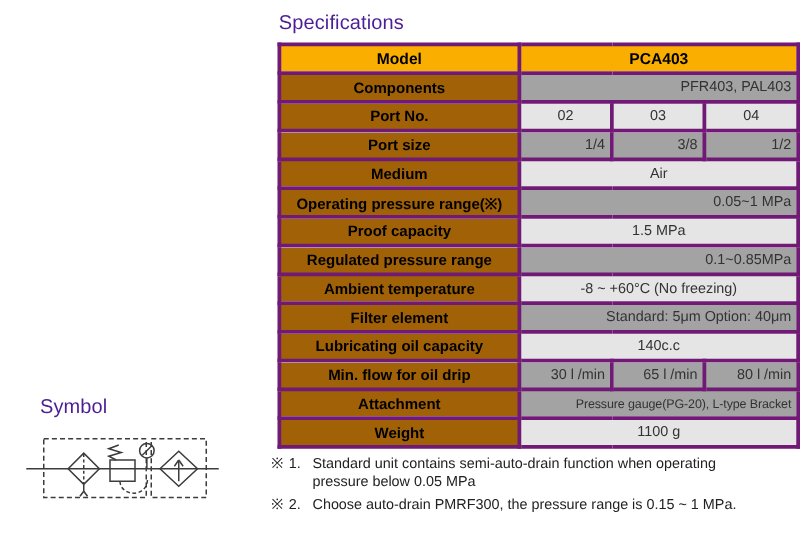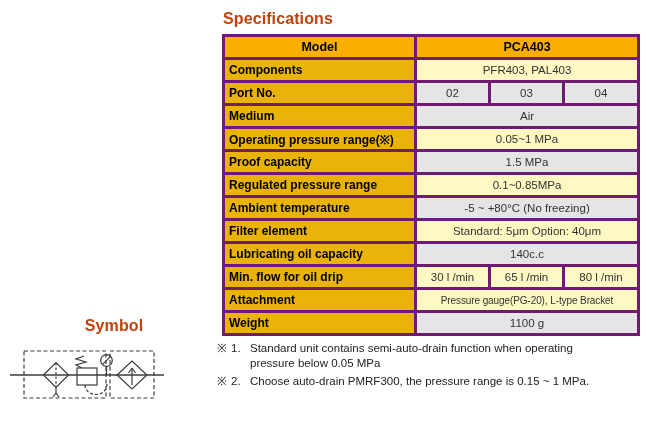--- a/index.html
+++ b/index.html
@@ -3,54 +3,54 @@
 <meta charset="utf-8">
 <style>
   html,body{margin:0;padding:0;}
   body{
     width:646px;height:433px;position:relative;background:#ffffff;
     font-family:"Liberation Sans",sans-serif;overflow:hidden;
   }
   
   .spec{position:absolute;left:222px;top:10px;width:420px;}
   .sec-title{
-    margin:0 0 6px 1px;font-size:16px;font-weight:bold;color:#c2410c;
+    margin:0 0 6px 1px;font-size:16px;font-weight:normal;color:#4c1d95;
     letter-spacing:0.1px;
   }
   table.spec-table{
     border-collapse:collapse;table-layout:fixed;width:415px;
     border:2px solid #3d3d3d;
   }
   .spec-table col.c0{width:192px;}
   .spec-table col.c1{width:74px;}
   .spec-table col.c2{width:74px;}
   .spec-table col.c3{width:75px;}
   .spec-table td,.spec-table th{
     border:3px solid #701a75;height:20px;padding:0 4px;
     font-size:11.5px;color:#333;text-align:center;vertical-align:middle;
     white-space:nowrap;overflow:hidden;
   }
   .spec-table td.lbl{
-    text-align:left;font-weight:bold;color:#000;background:#eab308;
+    text-align:center;font-weight:bold;color:#000;background:#a16207;
     font-size:12px;
   }
   .spec-table tr.hdr th{
     background:#F9AE00;color:#000;font-weight:bold;font-size:12.5px;
   }
-  td.val{background:#fef9c3;}
+  td.val{background:#a3a3a3;text-align:right;}
   td.vs{background:#e5e5e5;}
   td.small{font-size:10px;letter-spacing:-0.1px;}
   
   .notes{margin-top:5px;margin-left:-5px;width:386px;font-size:11.5px;color:#222;line-height:1.28;}
   .note{display:flex;margin-bottom:4px;}
   .note .mark{width:14px;flex:0 0 14px;}
   .note .num{width:19px;flex:0 0 19px;}
   .note .ntext{flex:1;}
   
-  .symbol{position:absolute;left:7px;top:317px;width:200px;text-align:center;}
+  .symbol{position:absolute;left:18px;top:317px;width:200px;}
   .symbol .sec-title{margin:0 0 0 14px;}
   .symbol svg{display:block;margin-top:9px;}
 </style>
 </head>
 <body>
 
 <div class="spec">
   <h2 class="sec-title">Specifications</h2>
 
   <table class="spec-table">
@@ -69,38 +69,44 @@
         <td class="lbl">Components</td>
         <td colspan="3" class="val">PFR403, PAL403</td>
       </tr>
       <tr>
         <td class="lbl">Port No.</td>
         <td class="vs">02</td>
         <td class="vs">03</td>
         <td class="vs">04</td>
       </tr>
       <tr>
+        <td class="lbl">Port size</td>
+        <td class="val">1/4</td>
+        <td class="val">3/8</td>
+        <td class="val">1/2</td>
+      </tr>
+      <tr>
         <td class="lbl">Medium</td>
         <td colspan="3" class="vs">Air</td>
       </tr>
       <tr>
         <td class="lbl">Operating pressure range(※)</td>
         <td colspan="3" class="val">0.05~1 MPa</td>
       </tr>
       <tr>
         <td class="lbl">Proof capacity</td>
         <td colspan="3" class="vs">1.5 MPa</td>
       </tr>
       <tr>
         <td class="lbl">Regulated pressure range</td>
         <td colspan="3" class="val">0.1~0.85MPa</td>
       </tr>
       <tr>
         <td class="lbl">Ambient temperature</td>
-        <td colspan="3" class="vs">-5 ~ +80°C (No freezing)</td>
+        <td colspan="3" class="vs">-8 ~ +60°C (No freezing)</td>
       </tr>
       <tr>
         <td class="lbl">Filter element</td>
         <td colspan="3" class="val">Standard: 5μm  Option: 40μm</td>
       </tr>
       <tr>
         <td class="lbl">Lubricating oil capacity</td>
         <td colspan="3" class="vs">140c.c</td>
       </tr>
       <tr>

